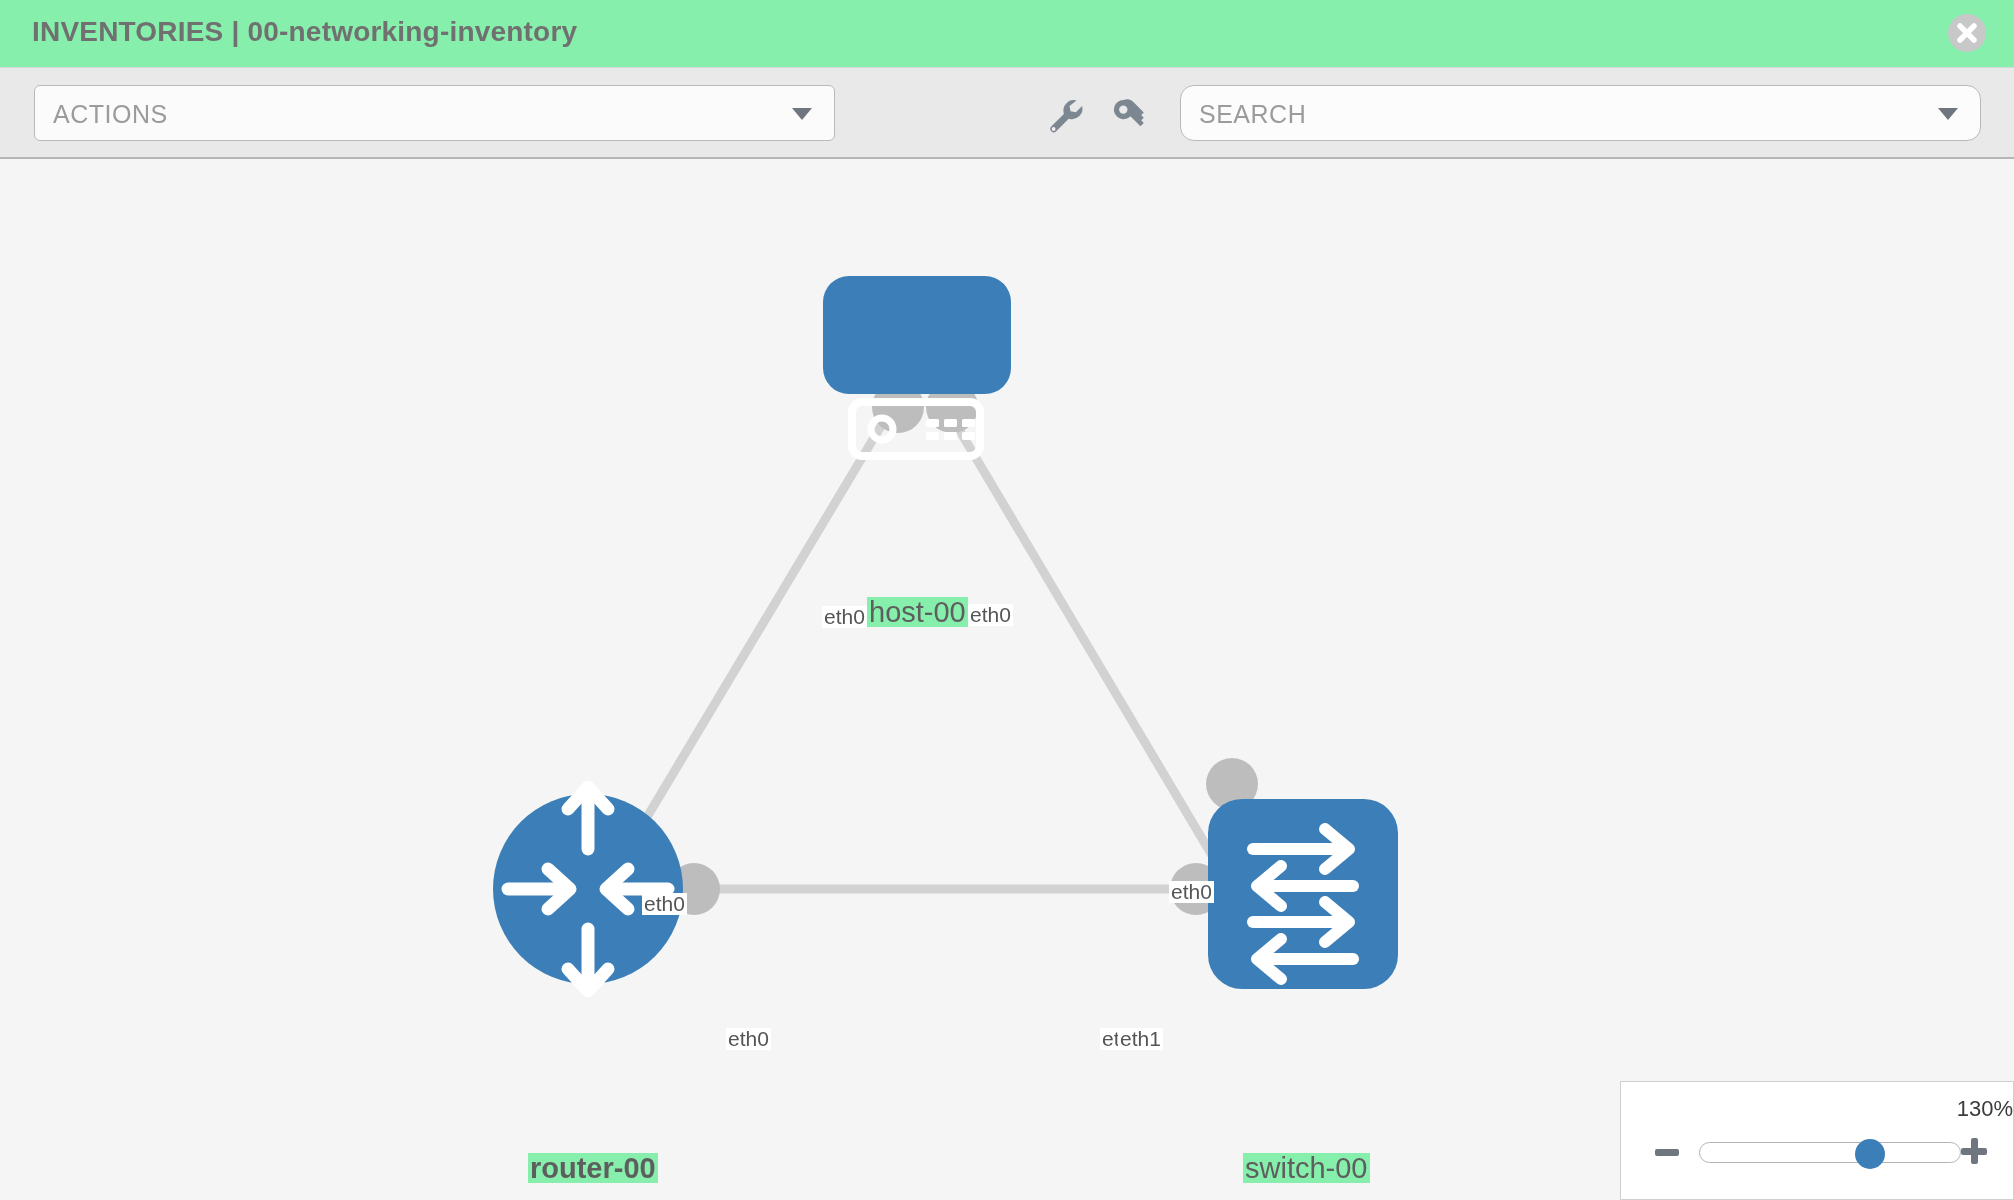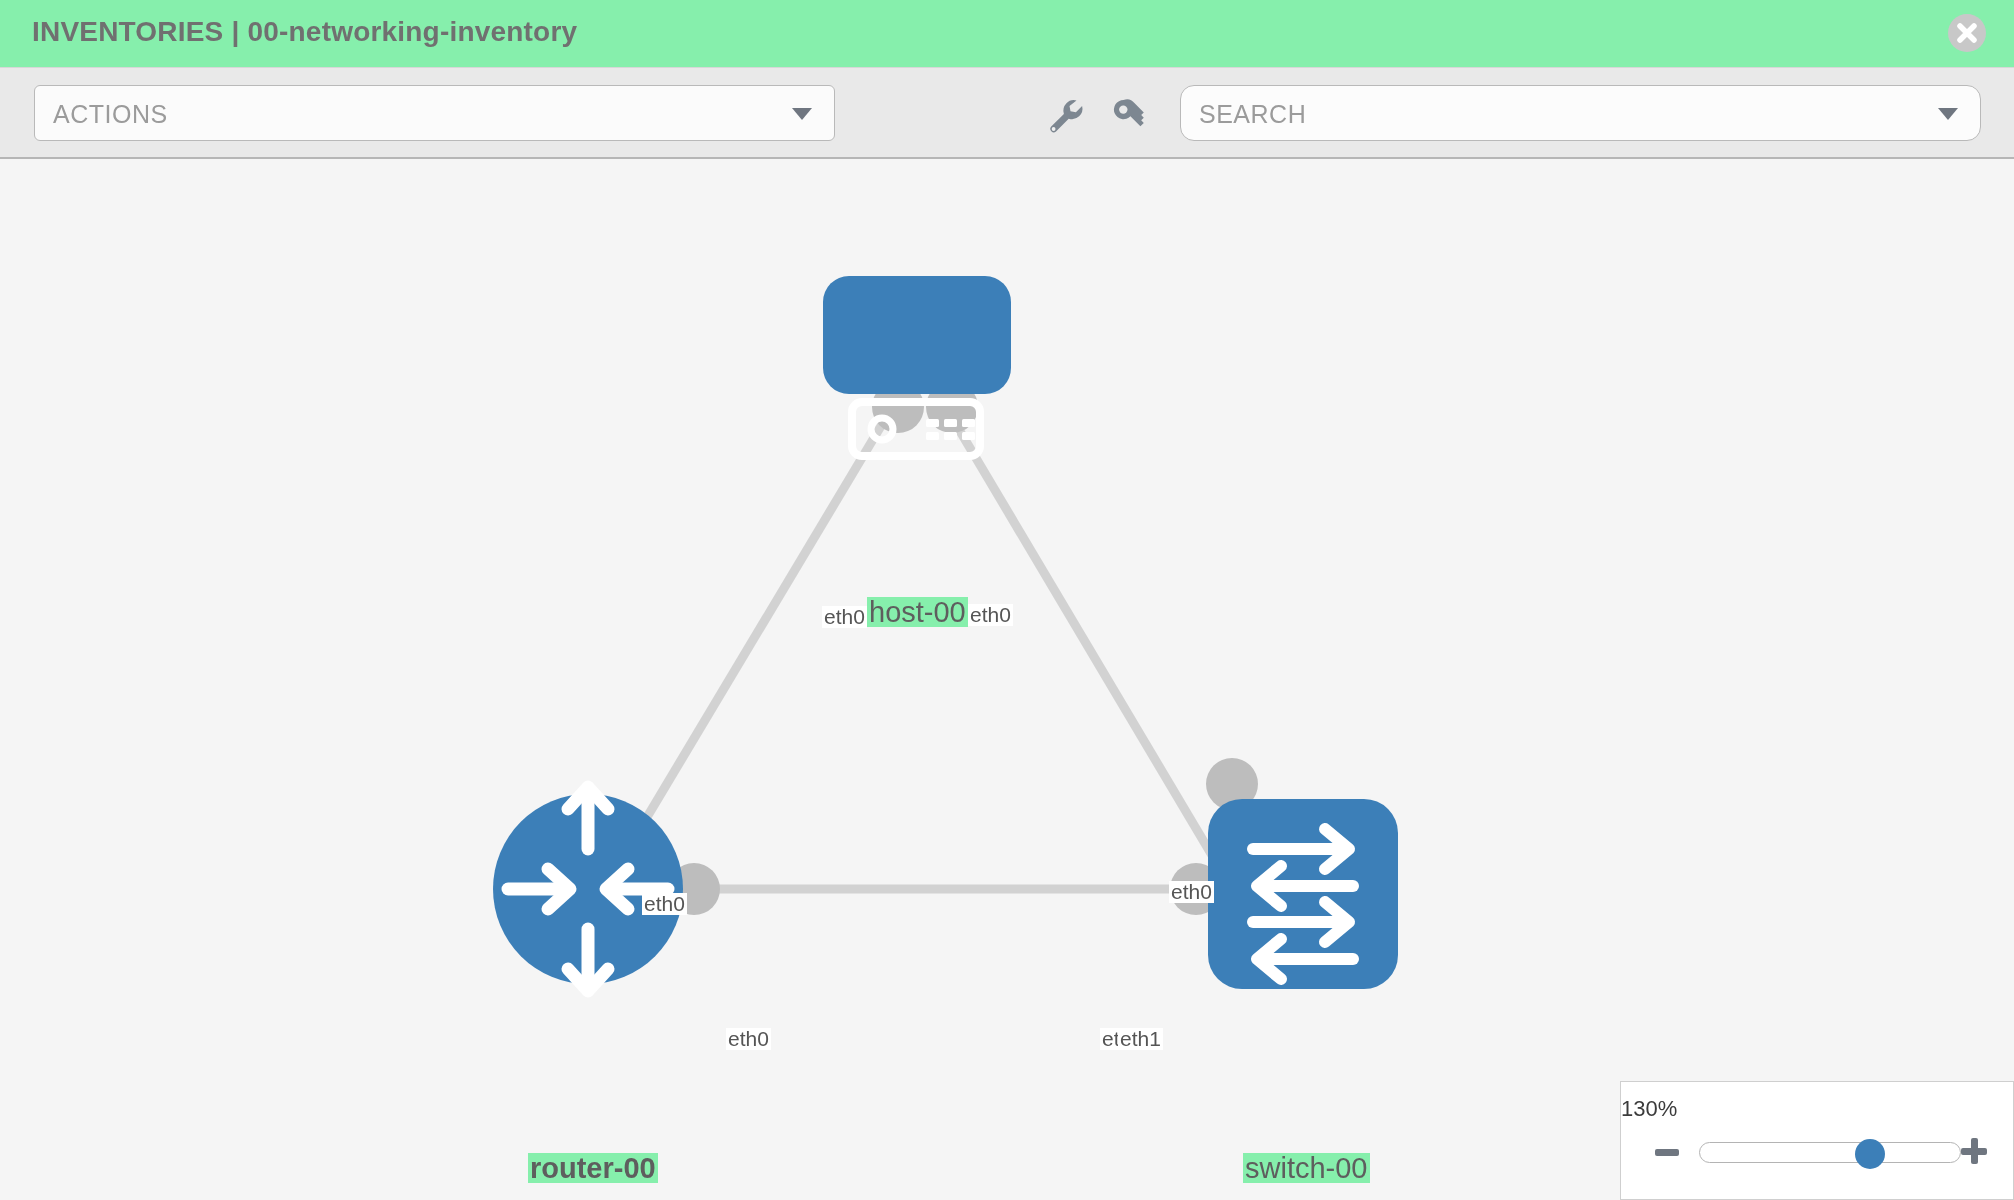--- a/index.html
+++ b/index.html
@@ -175,21 +175,21 @@
     height: 119px;
     background: #ffffff;
     border: 1px solid #cfcfcf;
     box-sizing: border-box;
   }
   .zoom-percent {
     position: absolute;
     left: 0;
     top: 14px;
     width: 100%;
-    text-align: left;
+    text-align: right;
     font-size: 22px;
     color: #3b3b3b;
   }
   .zoom-row {
     position: absolute;
     left: 0;
     top: 50px;
     width: 100%;
     height: 44px;
   }

